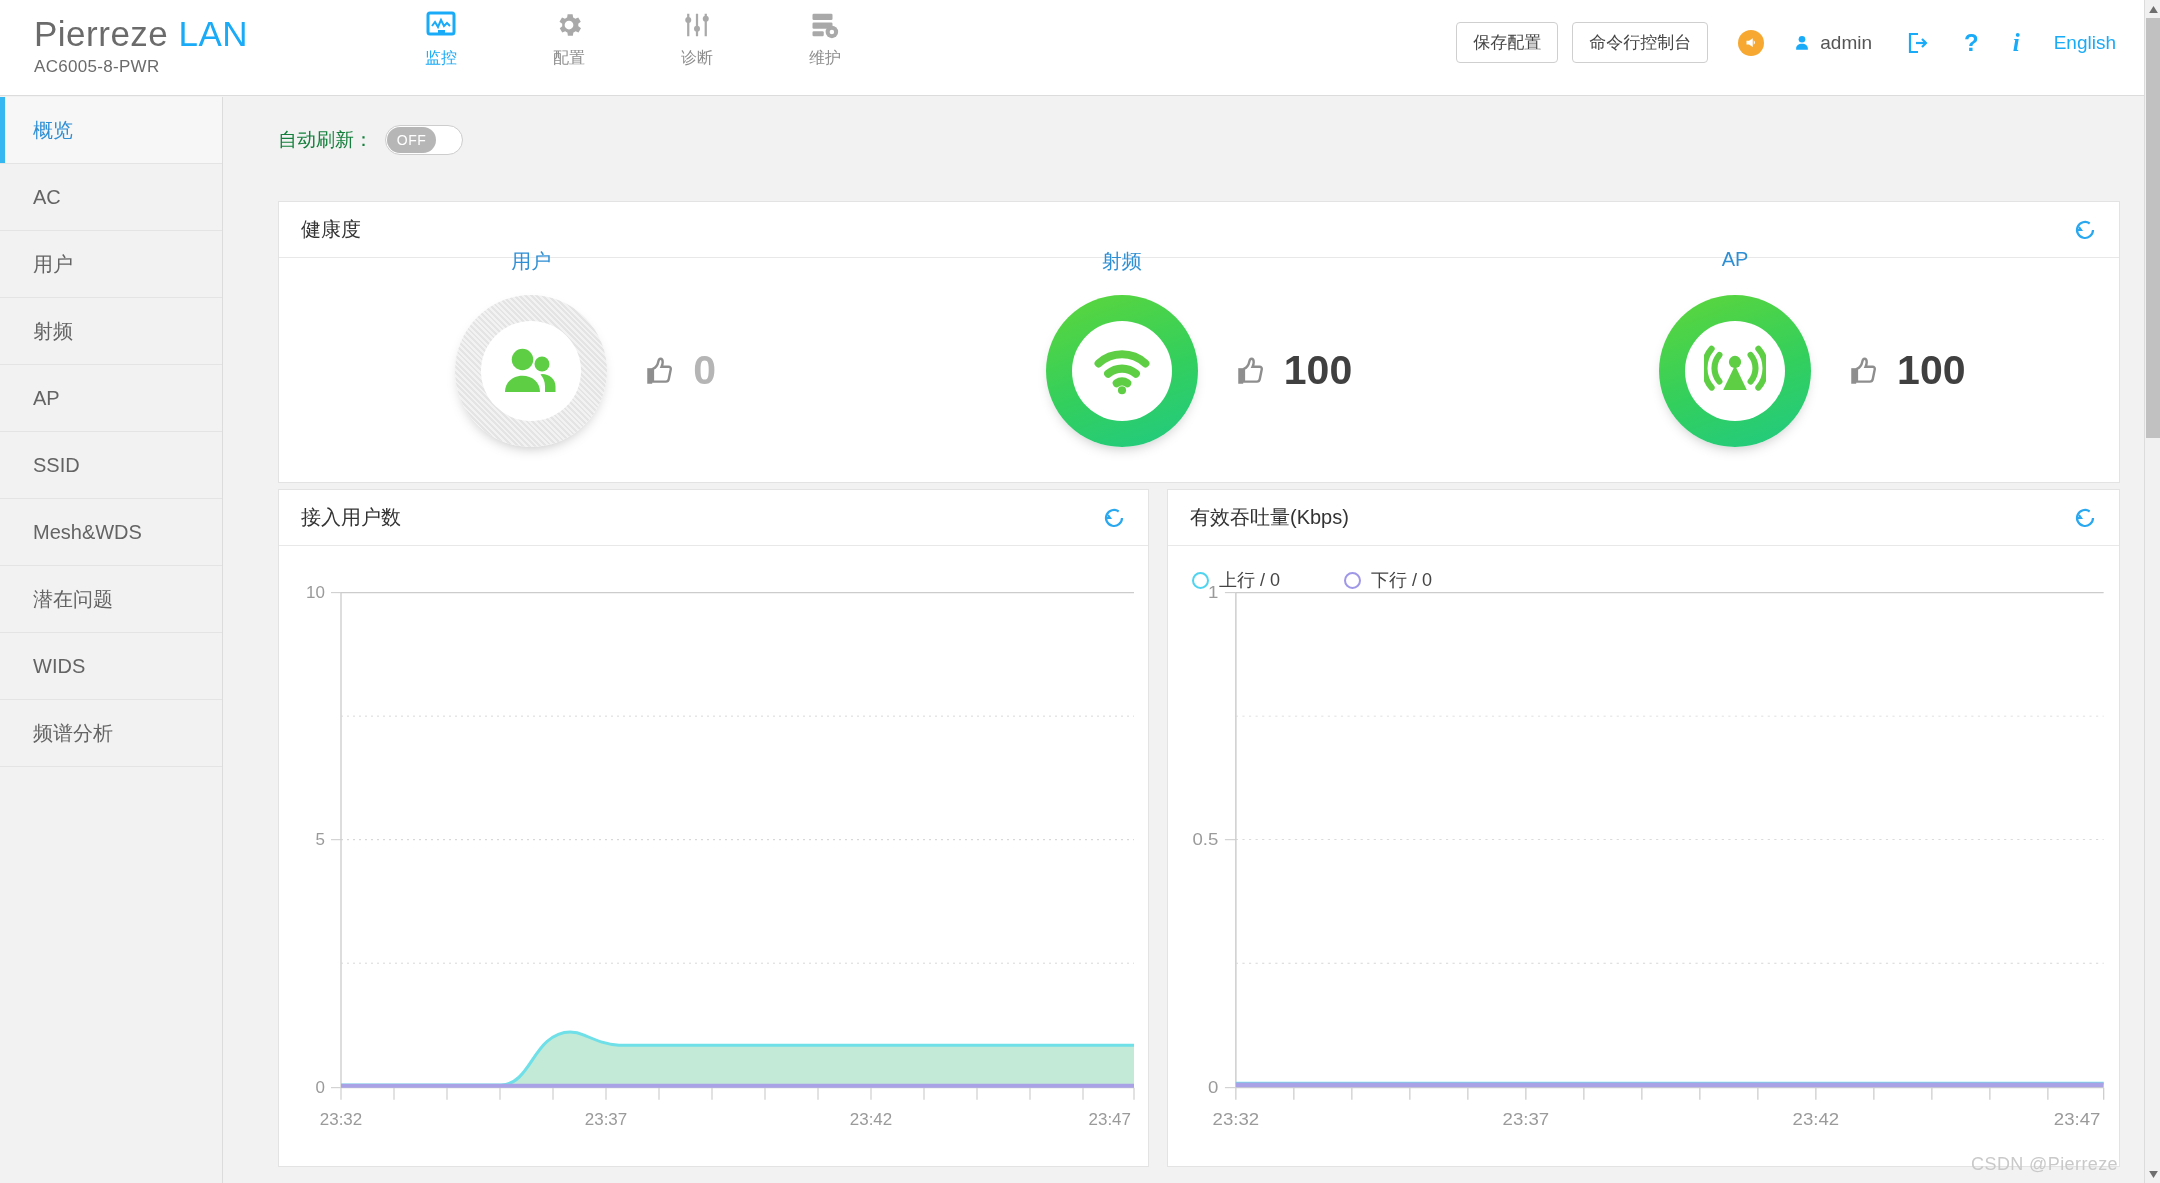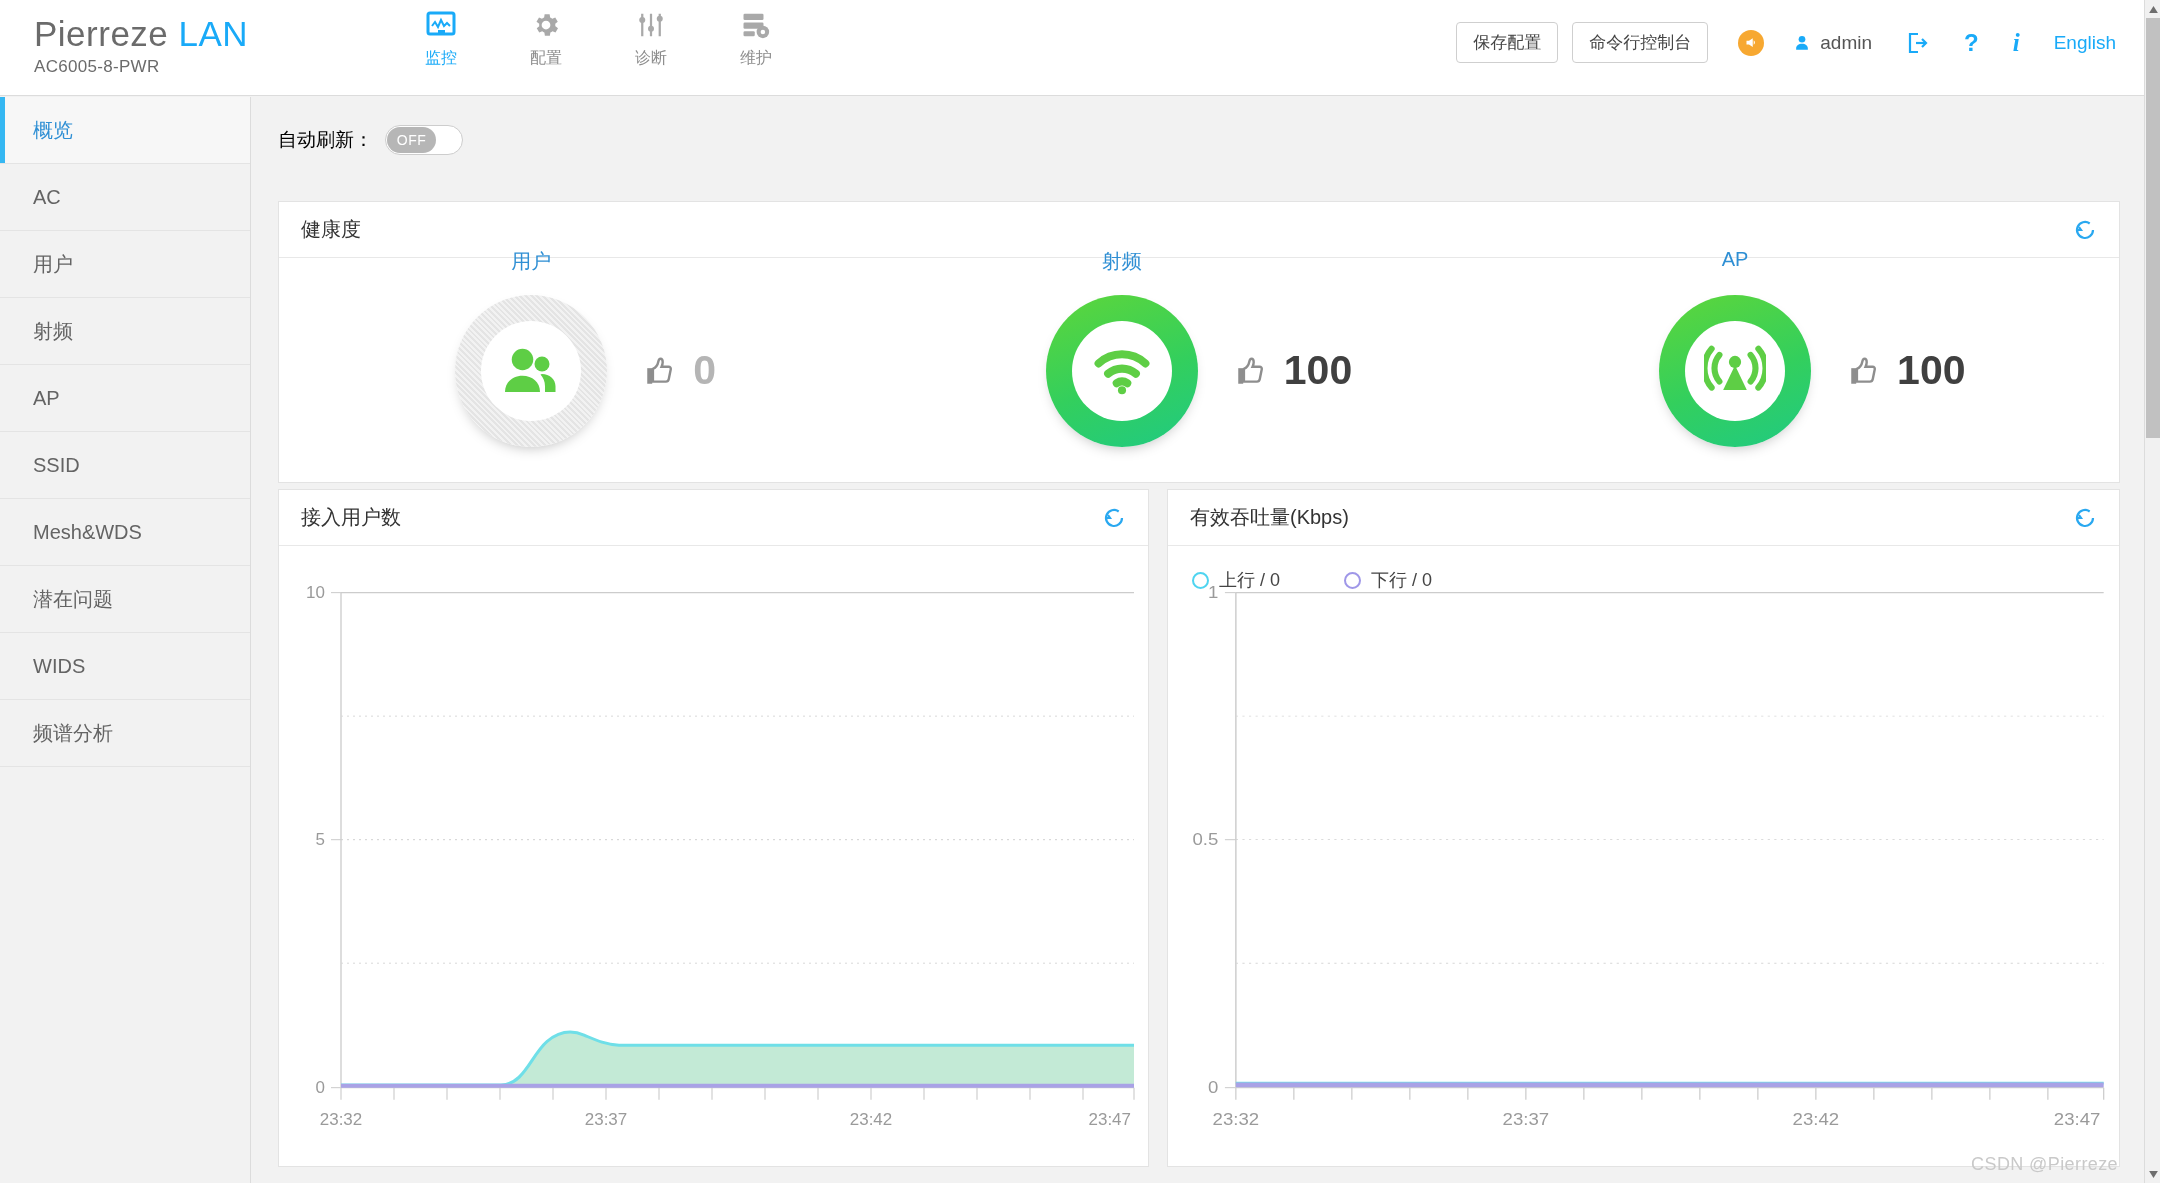--- a/index.html
+++ b/index.html
@@ -15,21 +15,21 @@
   .header {
     position: absolute; top: 0; left: 0; width: 2144px; height: 96px;
     background: #fff; border-bottom: 1px solid #dcdcdc;
     display: flex; align-items: flex-start;
   }
   .brand { padding: 14px 0 0 34px; width: 400px; }
   .brand-title { font-size: 35px; font-weight: 400; color: #6b6b6b; letter-spacing: .5px; line-height: 40px; }
   .brand-title .lan { color: #19aaf8; }
   .brand-sub { font-size: 17px; color: #6b6b6b; margin-top: 3px; letter-spacing: .3px; }
 
-  .navtabs { display: flex; gap: 43px; margin-left: 10px; padding-top: 8px; }
+  .navtabs { display: flex; gap: 66px; margin-left: 10px; padding-top: 8px; }
   .navtab { width: 62px; text-align: center; cursor: pointer; }
   .navtab .ic { height: 34px; display: flex; align-items: center; justify-content: center; }
   .navtab .lbl { font-size: 16px; color: #8d8d8d; margin-top: 6px; }
   .navtab.active .lbl { color: #19aaf8; }
 
   .header-right { margin-left: auto; display: flex; align-items: center; gap: 0; padding: 22px 28px 0 0; }
   .hbtn {
     border: 1px solid #cfcfcf; border-radius: 4px; background: #fff;
     font-size: 17px; color: #444; padding: 8px 16px; cursor: pointer;
     font-family: inherit; white-space: nowrap;
@@ -42,37 +42,37 @@
   }
   .user-box { display: flex; align-items: center; margin-left: 28px; cursor: pointer; }
   .user-name { font-size: 19px; color: #555; margin-left: 8px; }
   .icon-link { margin-left: 34px; color: #19aaf8; cursor: pointer; display:flex; align-items:center; }
   .qmark { font-size: 24px; font-weight: bold; color: #19aaf8; }
   .imark { font-size: 25px; font-style: italic; font-weight: bold; color: #19aaf8; font-family: "Liberation Serif", serif; }
   .lang { font-size: 19px; color: #19aaf8; margin-left: 34px; cursor: pointer; }
 
   
   .sidebar {
-    position: absolute; top: 97px; left: 0; width: 251px; bottom: 0;
+    position: absolute; top: 97px; left: 0; width: 223px; bottom: 0;
     background: #f2f2f2; border-right: 1px solid #dcdcdc;
   }
   .side-item {
     height: 67px; display: flex; align-items: center; padding-left: 33px;
     font-size: 20px; color: #646464; border-bottom: 1px solid #e4e4e4;
     cursor: pointer; position: relative; background: #f2f2f2;
   }
   .side-item.active { background: #f7f7f7; color: #2f8fd4; }
   .side-item.active::before {
     content: ""; position: absolute; left: 0; top: 0; bottom: 0; width: 5px; background: #35b7f2;
   }
 
   
   .main { position: absolute; top: 97px; left: 252px; right: 16px; bottom: 0; overflow: hidden; }
   .refresh-row { display: flex; align-items: center; padding: 28px 0 0 26px; }
-  .refresh-label { font-size: 19px; color: #000000; }
+  .refresh-label { font-size: 19px; color: #15803d; }
   .toggle {
     width: 78px; height: 30px; border-radius: 15px; background: #fff;
     border: 1px solid #cdcdcd; margin-left: 12px; position: relative; cursor: pointer;
   }
   .toggle .knob {
     position: absolute; left: 1px; top: 1px; width: 49px; height: 26px;
     border-radius: 13px; background: #b6b6b6; display: flex; align-items: center;
     justify-content: center; color: #fff; font-size: 14px; letter-spacing: .5px;
   }
 

